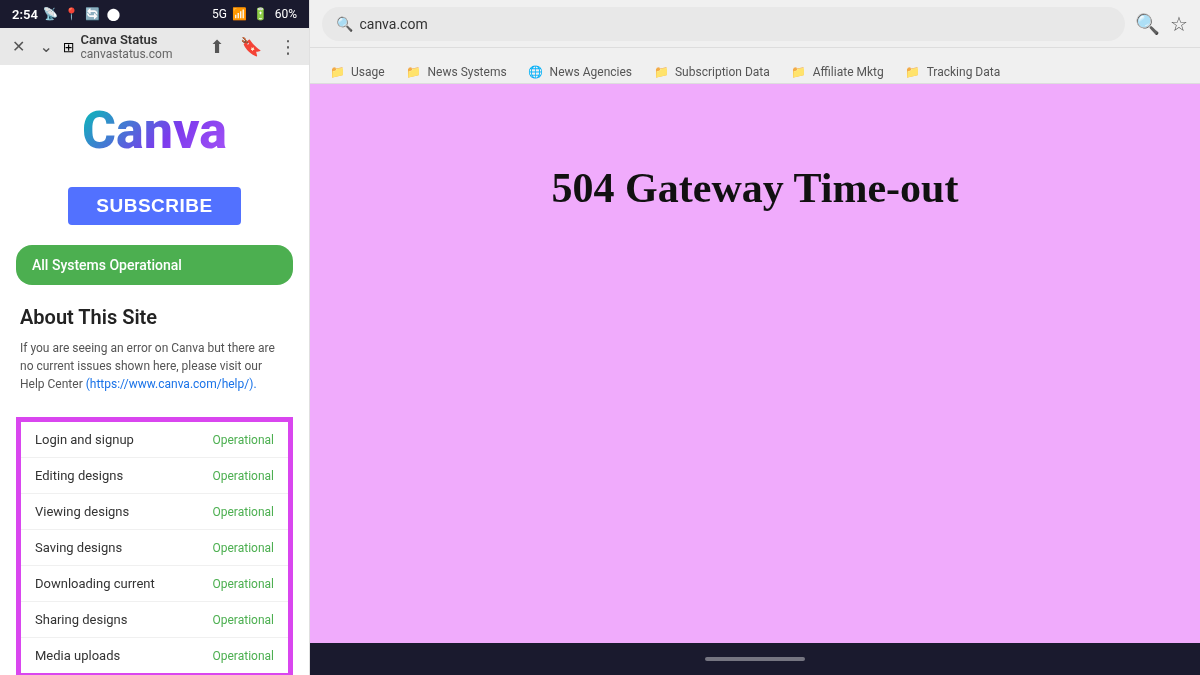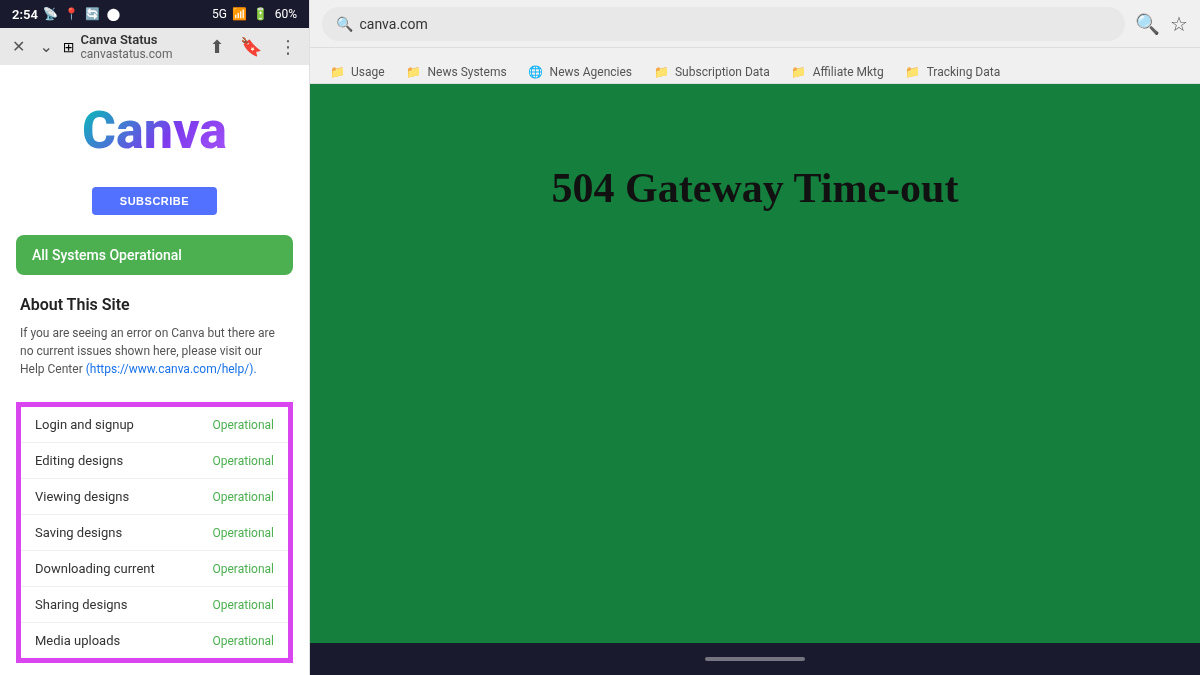--- a/index.html
+++ b/index.html
@@ -80,43 +80,43 @@
       -webkit-text-fill-color: transparent;
       background-clip: text;
     }
 
     .subscribe-btn {
       background: #5271ff;
       color: #fff;
       border: none;
       padding: 8px 28px;
       border-radius: 4px;
-      font-size: 11px;
+      font-size: 19px;
       font-weight: 600;
       cursor: pointer;
       letter-spacing: 0.5px;
     }
 
     .systems-banner {
       background: #4caf50;
       color: #fff;
       width: 100%;
       padding: 12px 16px;
-      border-radius: 8px;
+      border-radius: 16px;
       font-size: 14px;
       font-weight: 500;
       margin: 8px 3px;
     }
 
     .about-section {
       width: 100%;
       padding: 0 4px;
     }
     .about-title {
-      font-size: 16px;
+      font-size: 20px;
       font-weight: 600;
       color: #222;
       margin-bottom: 10px;
     }
     .about-text {
       font-size: 12px;
       color: #555;
       line-height: 1.5;
     }
     .about-link {
@@ -201,21 +201,21 @@
     }
     .browser-tab-icon { font-size: 12px; }
 
     
     .error-page {
       flex: 1;
       display: flex;
       align-items: flex-start;
       justify-content: center;
       padding-top: 80px;
-      background: #15803d;
+      background: #f0abfc;
     }
     .error-title {
       font-size: 42px;
       font-weight: 700;
       color: #111;
       font-family: Georgia, serif;
     }
 
     
     .bottom-bar {

